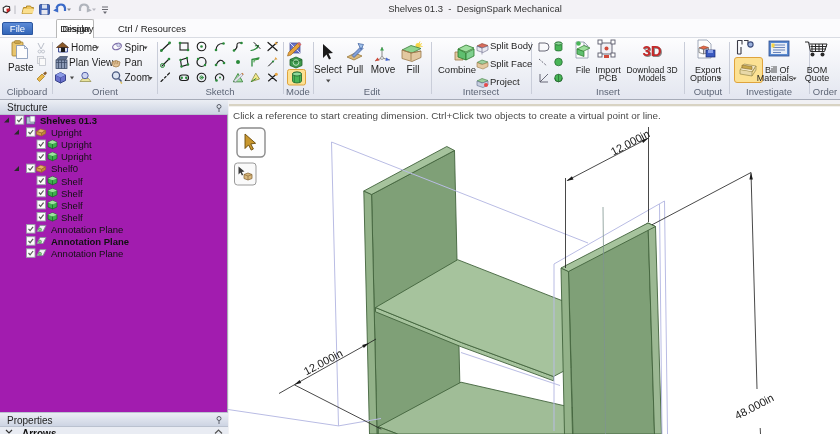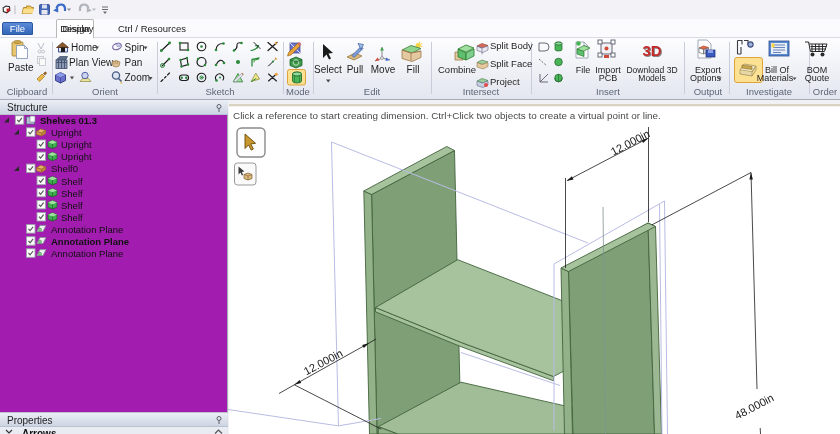--- a/index.html
+++ b/index.html
@@ -18,20 +18,21 @@
 
 #ribbon { position:absolute; left:0; top:38px; width:840px; height:62px; background:linear-gradient(#fdfdfe,#edeff5 60%,#e3e6f0); border-bottom:1px solid #a6abb8; }
 
 #structure { position:absolute; left:0; top:100px; width:228px; height:334px; background:#a21caf; border-right:1px solid #a8adb5; }
 #viewport { position:absolute; left:228px; top:100px; width:612px; height:334px; background:#c4b5fd; }
 </style>
 </head>
 <body>
 <div id="app">
   <div id="titlebar">
+      <div id="title" style="left:150px;width:650px;font-size:9.5px;">Shelves 01.3&nbsp; - &nbsp;DesignSpark Mechanical</div>
       <svg id="tbicons" width="200" height="19" style="position:absolute;left:0;top:0">
     <path d="M6 6 L9.5 6.8 L9.8 10.5 L6.8 12.8 L3.4 11.6 L3.2 7.8 Z" fill="#fdfdfd" stroke="#2a2a2a" stroke-width="1.1"></path>
     <path d="M6.4 8.8 L9.6 8.2 L9.8 10.5 L6.8 12.8 Z" fill="#cc2222"></path>
     <line x1="15" y1="5.5" x2="15" y2="14" stroke="#b8b8c0" stroke-width="1"></line>
     <path d="M22 13.5 l1.5 -6 l3 0 l0 -1.5 l4 0 l1 1.5 l2 0 l-1.5 6 Z" fill="#f0c860" stroke="#a5770f" stroke-width="0.8"></path>
     <path d="M23.5 9 l10.5 0 l-1.2 4.5 l-10.5 0 Z" fill="#fadf8f"></path>
     <rect x="39.5" y="4.5" width="10" height="10" rx="1" fill="#4466b8" stroke="#26458c" stroke-width="0.8"></rect>
     <rect x="42" y="4.5" width="5" height="4" fill="#d8e0f0"></rect>
     <rect x="41.5" y="10" width="6" height="4.5" fill="#e8e8f0"></rect>
     <path d="M56.5 8 q1 -3.5 4.5 -3.5 q3.5 0 4 3.5 l0 3" fill="none" stroke="#3a6ac8" stroke-width="2.2"></path>

